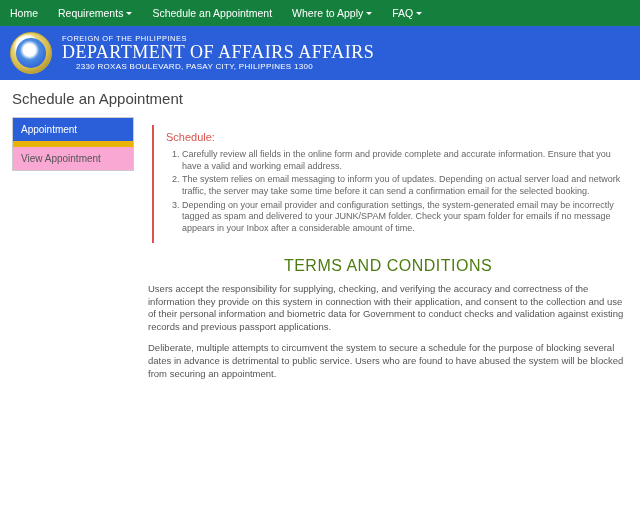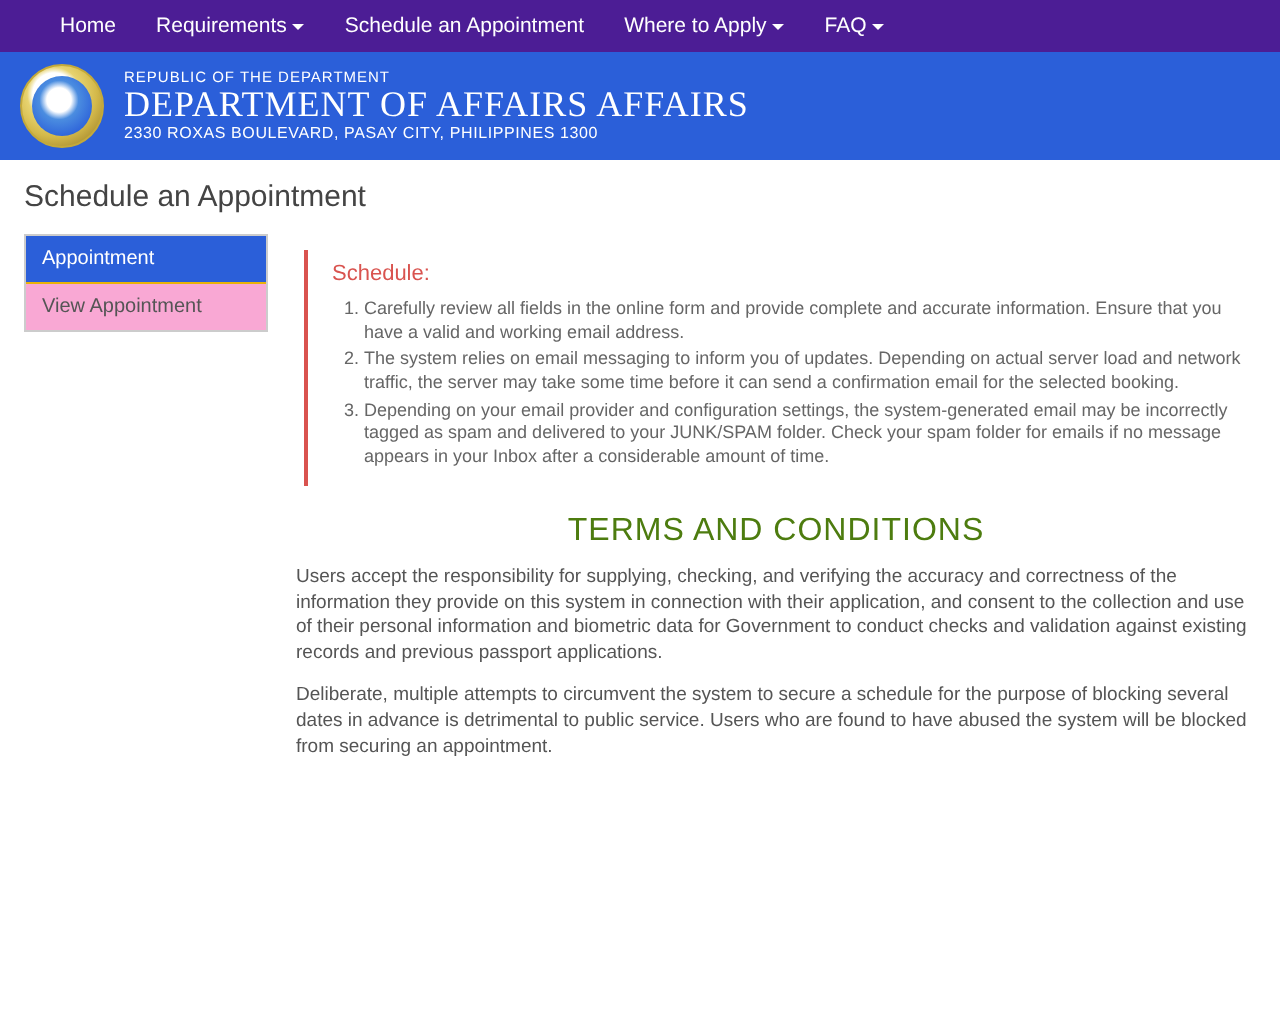--- a/index.html
+++ b/index.html
@@ -1,37 +1,37 @@
 <!DOCTYPE html>
 <html><head>
   <meta charset="utf-8">
   <style>
     * { box-sizing: border-box; margin: 0; padding: 0; }
     body { font-family: Arial, Helvetica, sans-serif; font-size: 11px; color: #333; background: #fff; width: 640px; }
     
-    .topnav { background: #4c1d95; height: 26px; display: flex; align-items: center; padding: 0 20px; }
+    .topnav { background: #15803d; height: 26px; display: flex; align-items: center; padding: 0 0; }
     .topnav-item { color: #fff; padding: 0 10px; font-size: 10.5px; cursor: pointer; display: flex; align-items: center; gap: 3px; }
     .caret { display: inline-block; width: 0; height: 0; border-left: 3px solid transparent; border-right: 3px solid transparent; border-top: 3px solid #fff; }
     
     .banner { background: #2b5fd9; color: #fff; padding: 6px 10px; display: flex; align-items: center; gap: 10px; }
     .seal { width: 42px; height: 42px; border-radius: 50%; background: radial-gradient(circle at 40% 35%, #fff 30%, #e7d370 38%, #d4b94a 60%, #8b6f1f 100%); border: 1px solid #c4a93a; position: relative; }
     .seal::after { content: ""; position: absolute; inset: 5px; border-radius: 50%; background: radial-gradient(circle at 45% 40%, #fff 25%, #4b8de0 40%, #2b5fd9 80%); }
     .banner-sup { font-size: 7.5px; letter-spacing: .5px; }
     .banner-title { font-family: Georgia, serif; font-size: 18px; letter-spacing: .5px; line-height: 1.05; }
-    .banner-addr { font-size: 8px; letter-spacing: .3px; }
+    .banner-addr { font-size: 8px; letter-spacing: .3px; margin-left: 14px; }
     .banner-txt { line-height: 1.15; }
     
     .content { padding: 10px 12px 6px 12px; }
     .page-title { font-size: 15px; color: #444; margin-bottom: 10px; font-weight: normal; }
     
     .layout { display: flex; gap: 14px; }
     .side { width: 122px; flex-shrink: 0; }
     .side-tabs { border: 1px solid #ccc; }
     .side-tab { padding: 6px 8px; font-size: 10px; color: #555; background: #f9a8d4; cursor: pointer; }
-    .side-tab.active { background: #2b5fd9; color: #fff; border-bottom: 1px solid #eab308; }
+    .side-tab.active { background: #2b5fd9; color: #fff; border-bottom: 6px solid #eab308; }
     
     .main { flex: 1; font-size: 10px; color: #444; }
     .welcome { margin-bottom: 14px; line-height: 1.35; }
     
     .alert-box { border-left: 2px solid #d9534f; padding: 6px 0 6px 12px; margin: 8px 4px 14px 4px; }
     .imp { color: #d9534f; font-size: 11px; font-weight: normal; margin-bottom: 6px; }
     .alert-box ol { padding-left: 16px; color: #666; font-size: 9px; line-height: 1.3; }
     .alert-box ol li { margin-bottom: 2px; }
     .advisory { color: #333; font-size: 11px; line-height: 1.35; margin-top: 14px; }
     
@@ -58,21 +58,21 @@
     </div>
   <div class="topnav-item">
       <span>FAQ</span>
       <span class="caret"></span>
     </div>
 </div>
 
 <div class="banner">
   <div class="seal"></div>
   <div class="banner-txt">
-    <div class="banner-sup">REPUBLIC OF THE DEPARTMENT</div>
+    <div class="banner-sup">FOREIGN OF THE PHILIPPINES</div>
     <div class="banner-title">DEPARTMENT OF AFFAIRS AFFAIRS</div>
     <div class="banner-addr">2330 ROXAS BOULEVARD, PASAY CITY, PHILIPPINES 1300</div>
   </div>
 </div>
 
 <div class="content">
   <h2 class="page-title">Schedule an Appointment</h2>
 
   <div class="layout">
     <div class="side">

